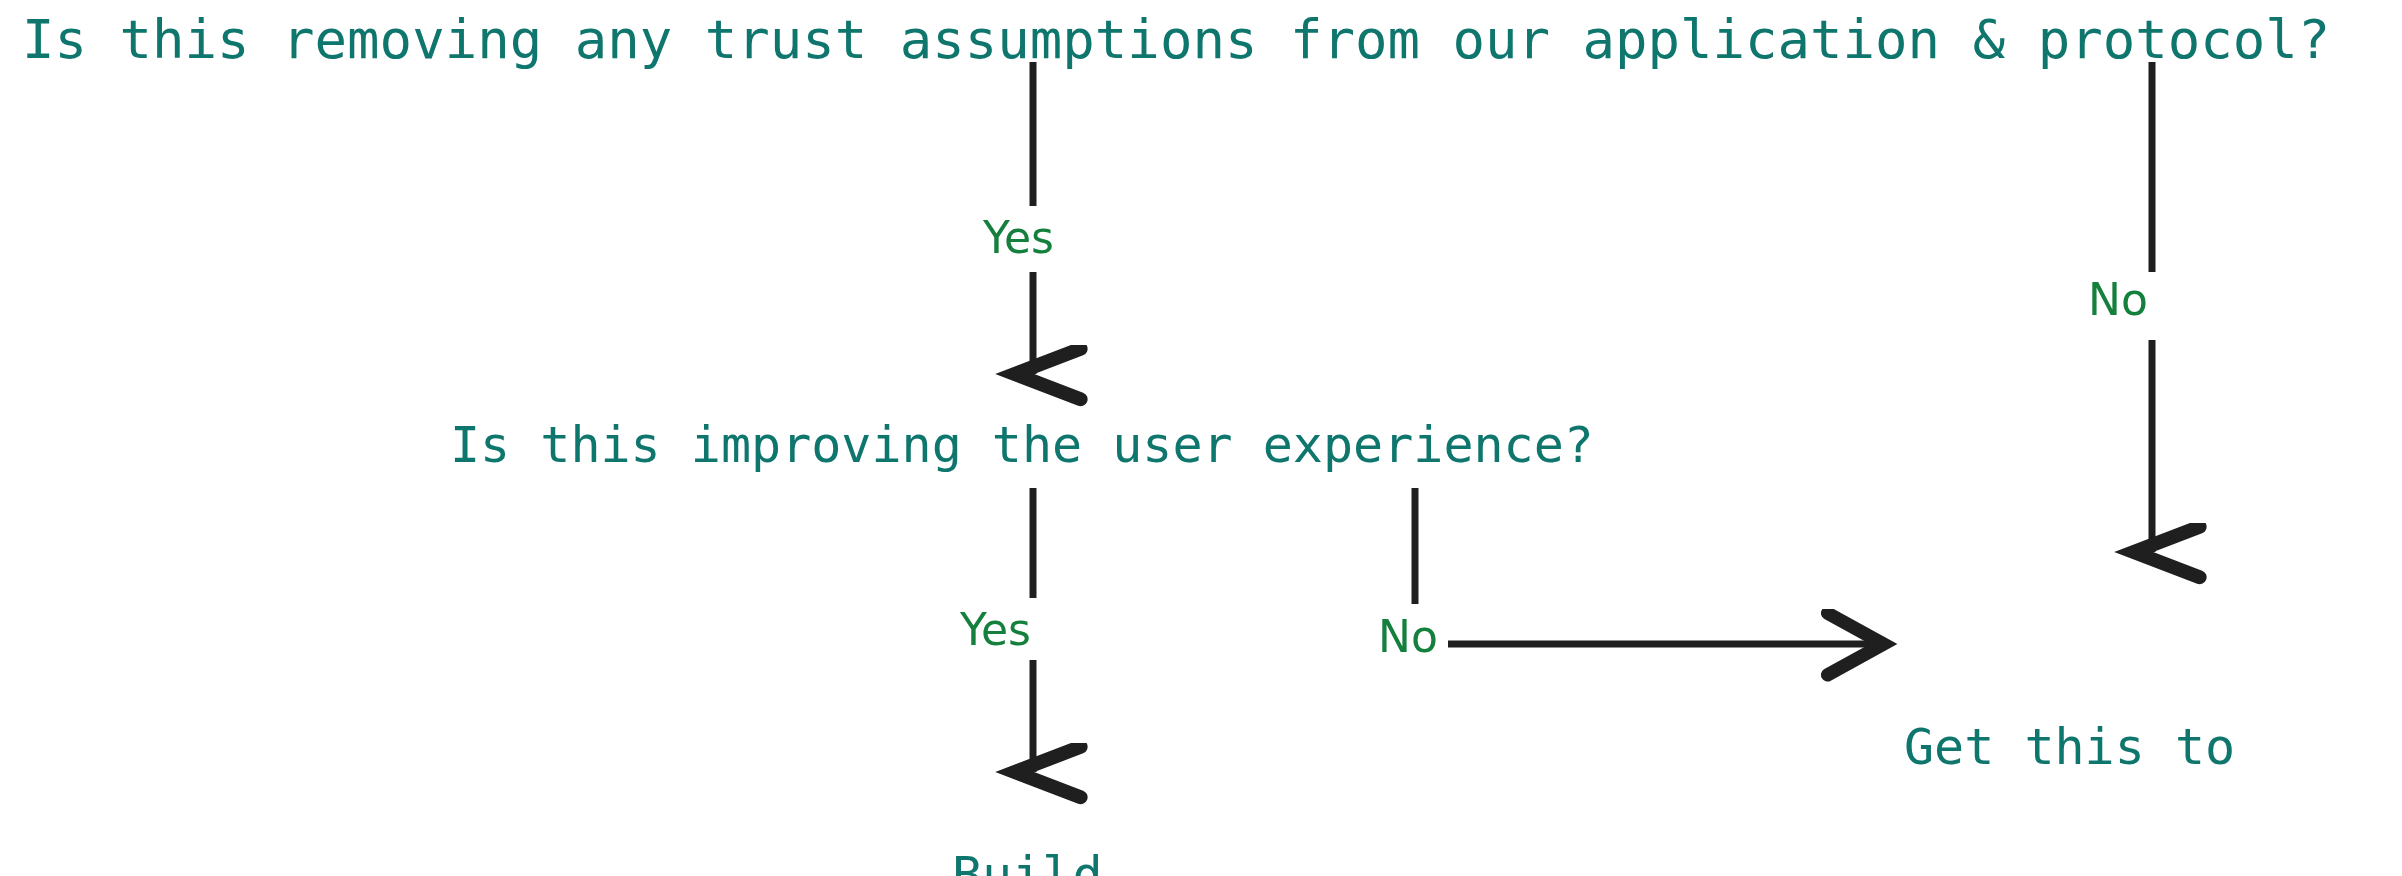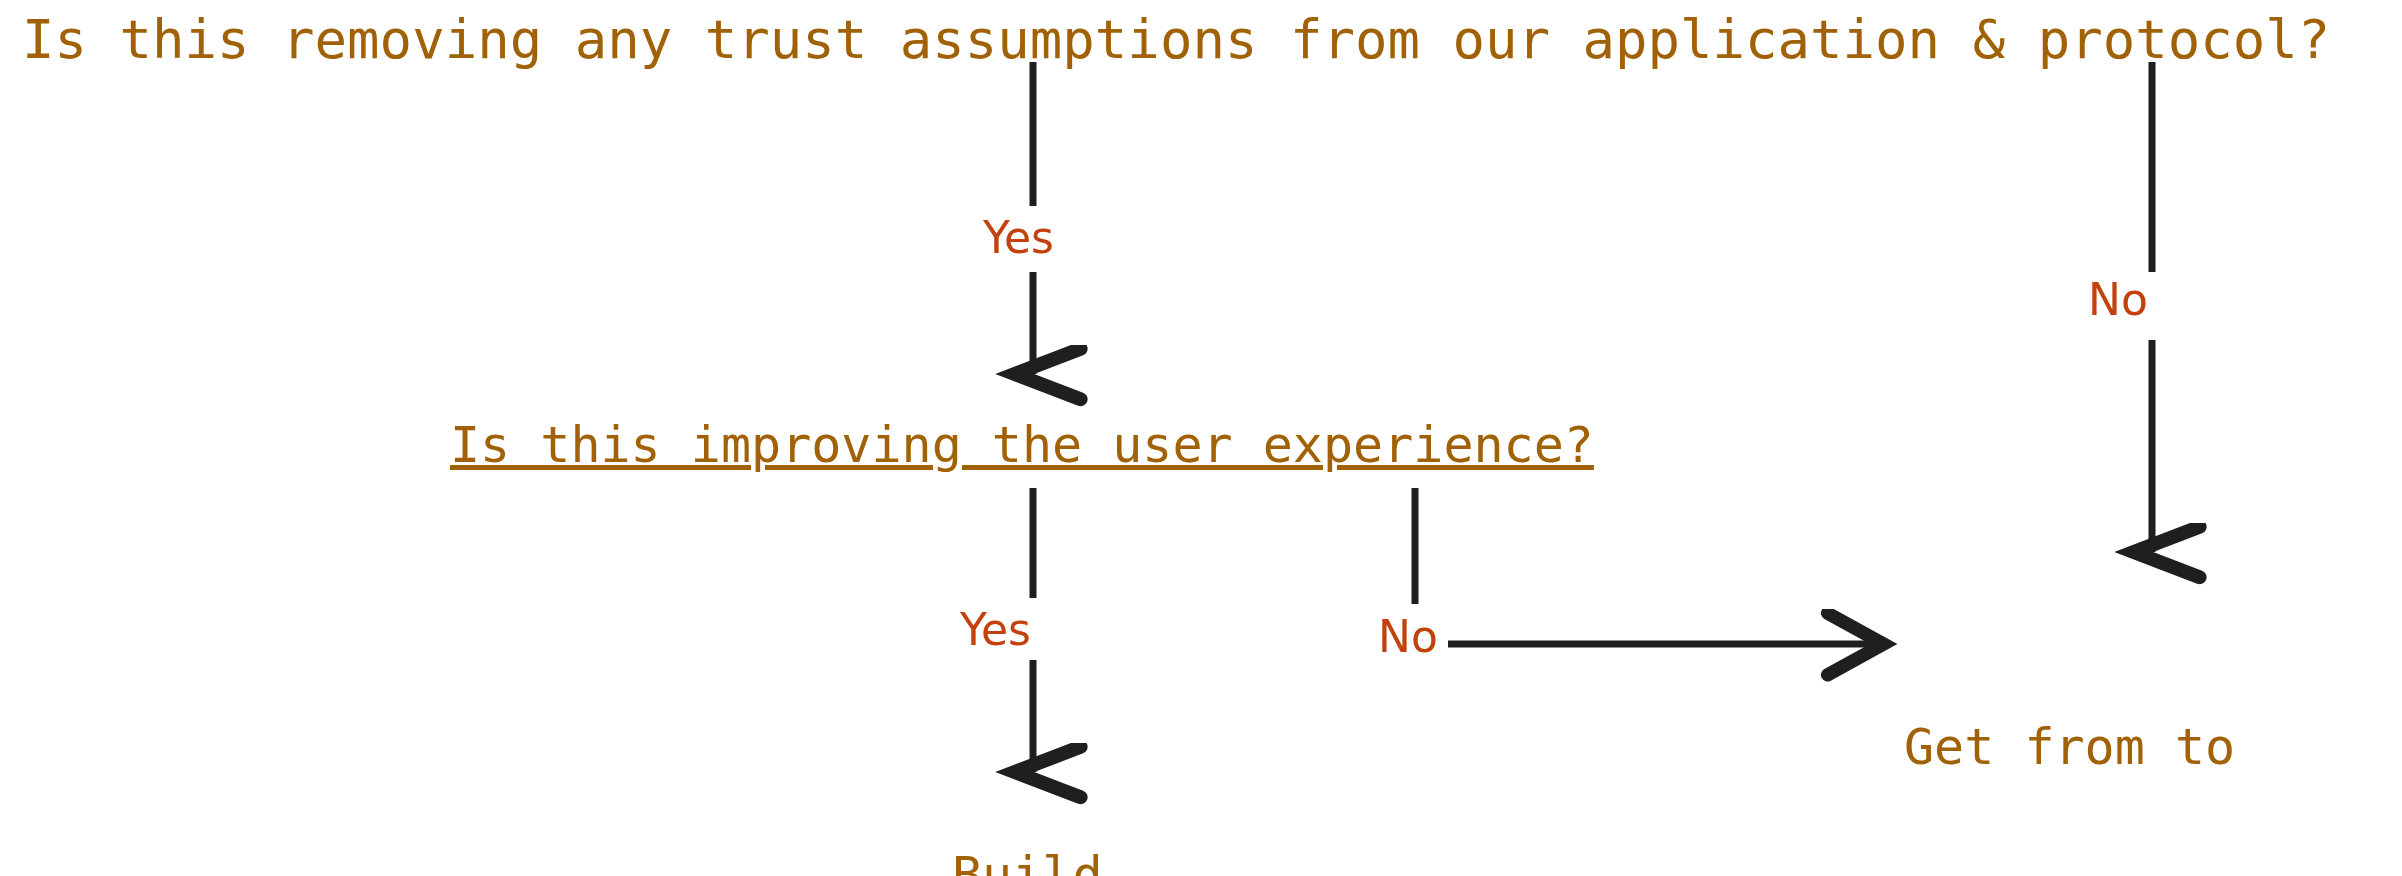--- a/index.html
+++ b/index.html
@@ -12,44 +12,44 @@
     width: 2402px;
     height: 876px;
     background: #ffffff;
     overflow: hidden;
     font-family: "DejaVu Sans Mono", "Liberation Mono", monospace;
     color: #1f1f1f;
   }
   .node {
     position: absolute;
     font-family: "DejaVu Sans Mono", "Liberation Mono", monospace;
-    color: #a16207;
+    color: #0f766e;
     white-space: pre;
     line-height: 1.18;
     letter-spacing: 0px;
   }
   .edge-label {
     position: absolute;
     font-family: "DejaVu Sans", "Liberation Sans", sans-serif;
-    color: #c2410c;
+    color: #15803d;
     white-space: pre;
     line-height: 1;
   }
   svg.wires {
     position: absolute;
     left: 0;
     top: 0;
     width: 2402px;
     height: 876px;
     overflow: visible;
   }
 
   
   #q-root      { left: 22px;   top: 8px;    font-size: 54px; }
-  #q-ux        { left: 450px;  top: 416px;  font-size: 50px; text-decoration: underline; }
+  #q-ux        { left: 450px;  top: 416px;  font-size: 50px; }
   #n-build     { left: 952px;  top: 798px;  font-size: 50px; margin-top: 48px; }
   #n-research  { left: 1904px; top: 600px;  font-size: 50px; text-align: center; }
 
   
   #lbl-yes-1   { left: 983px;  top: 216px;  font-size: 44px; }
   #lbl-yes-2   { left: 960px;  top: 608px;  font-size: 44px; }
   #lbl-no-ux   { left: 1378px; top: 615px;  font-size: 44px; }
   #lbl-no-root { left: 2088px; top: 278px;  font-size: 44px; }
 </style>
 </head>
@@ -84,21 +84,21 @@
     <line x1="1448" y1="644" x2="1878" y2="644" stroke="#1f1f1f" stroke-width="7" stroke-linecap="butt" marker-end="url(#arrowH)"></line>
   </svg>
 
   <div class="node" id="q-root">Is this removing any trust assumptions from our application &amp; protocol?</div>
 
   <div class="node" id="q-ux">Is this improving the user experience?</div>
 
   <div class="node" id="n-build">Build</div>
 
   <div class="node" id="n-research">
-    <div>Get from to</div>
+    <div>Get this to</div>
     
   </div>
 
   <div class="edge-label" id="lbl-yes-1">Yes</div>
 
   <div class="edge-label" id="lbl-no-root">No</div>
 
   <div class="edge-label" id="lbl-yes-2">Yes</div>
 
   <div class="edge-label" id="lbl-no-ux">No</div>

